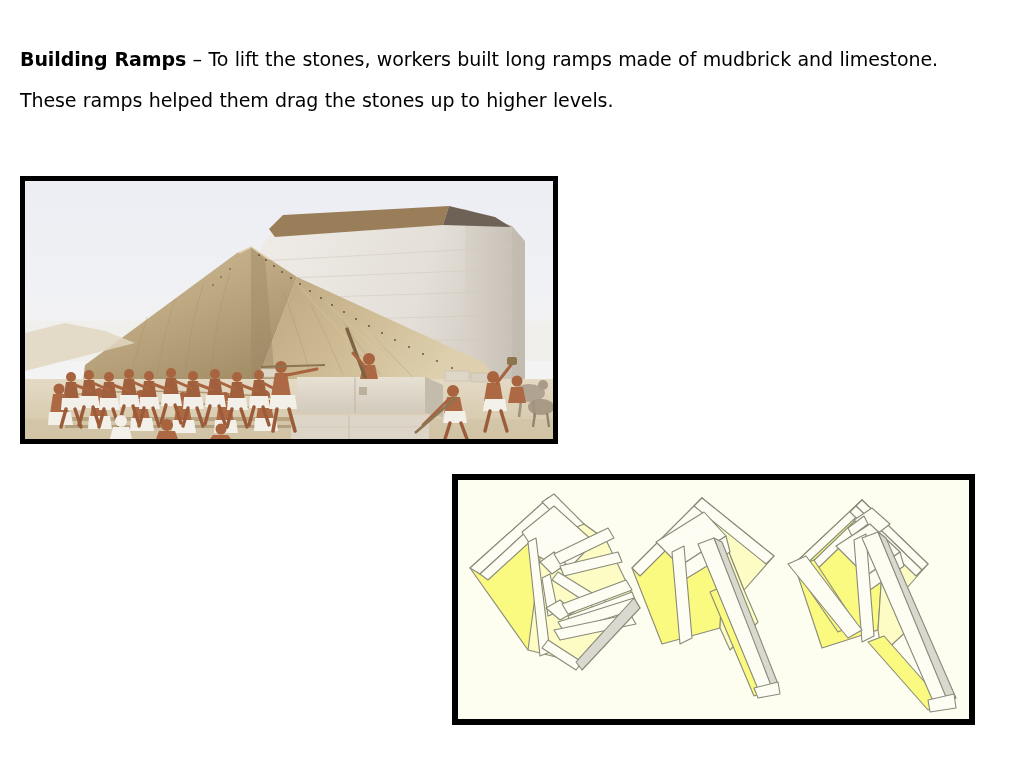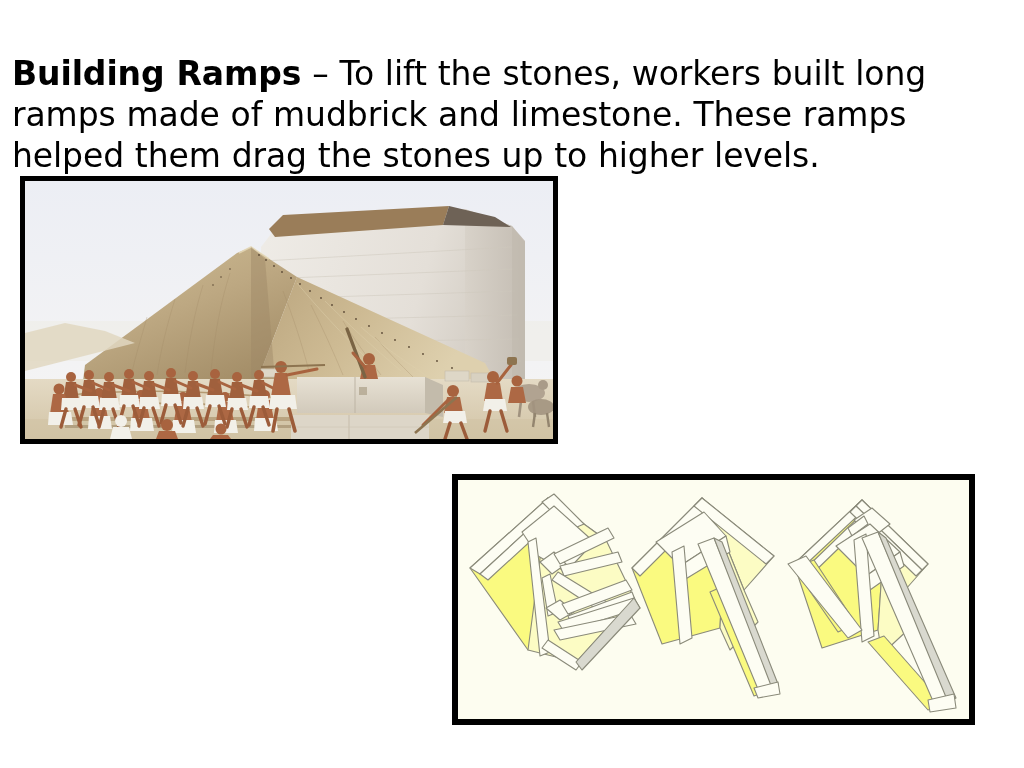--- a/index.html
+++ b/index.html
@@ -17,26 +17,26 @@
   #slide {
     position: absolute;
     left: 0; top: 0;
     width: 1024px;
     height: 768px;
     background: #ffffff;
   }
   
   #caption {
     position: absolute;
-    left: 12px;
+    left: 20px;
     top: 20px;
     width: 975px;
     color: #000000;
     font-family: "DejaVu Sans", sans-serif;
-    font-size: 33px;
+    font-size: 19px;
     line-height: 41px;
     letter-spacing: -0.1px;
     word-spacing: 0.5px;
   }
   #caption .lead {
     font-weight: bold;
   }
   
   .framed {
     position: absolute;

